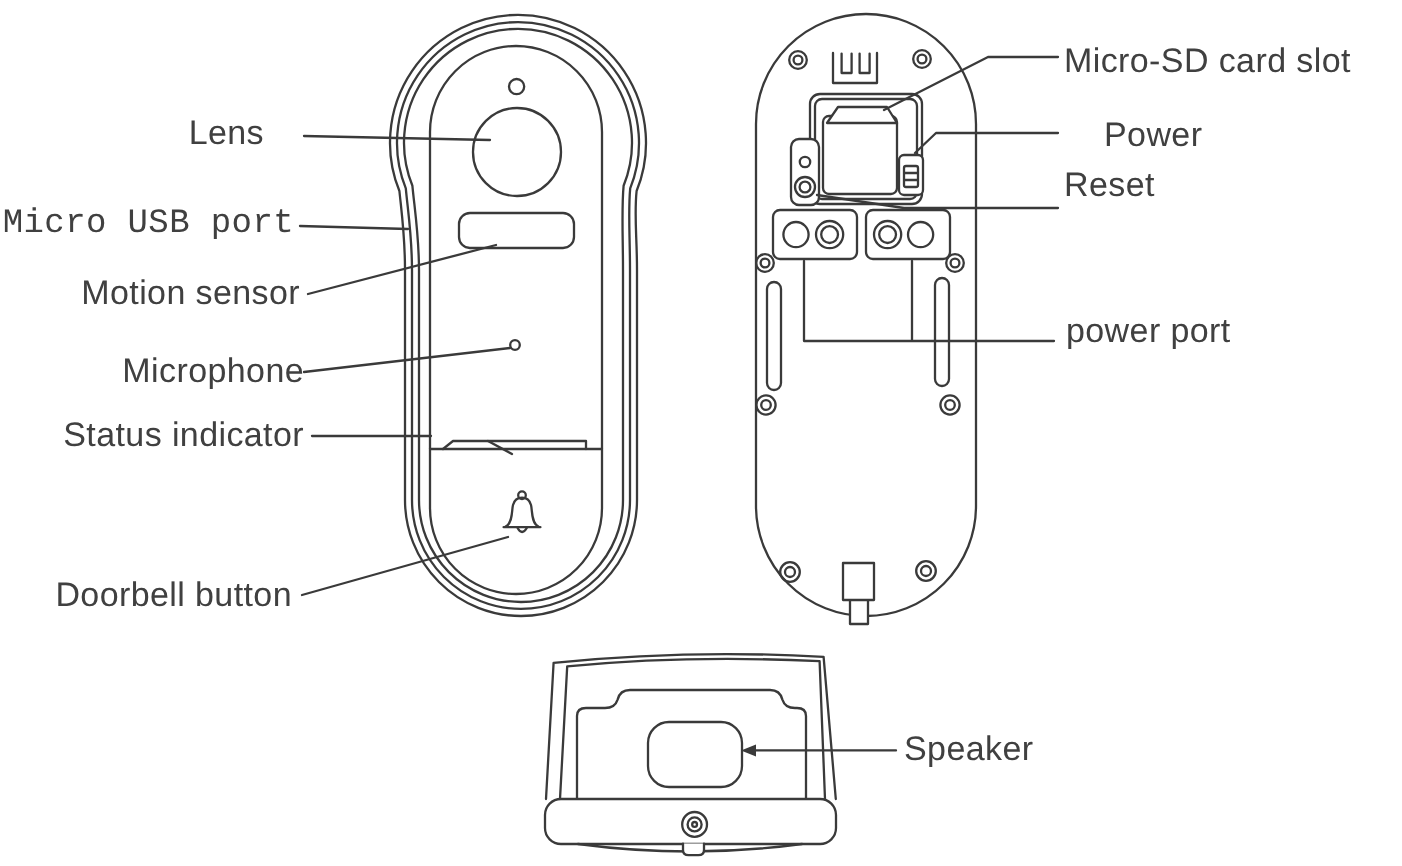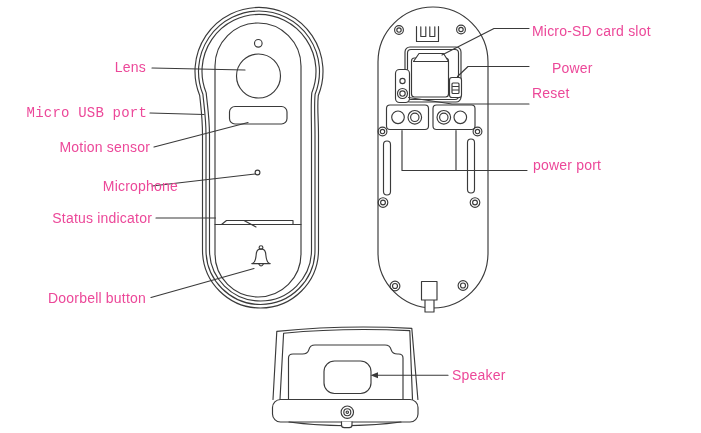--- a/index.html
+++ b/index.html
@@ -2,28 +2,28 @@
 <html><head>
 <meta charset="utf-8">
 <style>
   html,body{margin:0;padding:0;}
   body{
     width:701px;height:433px;position:relative;overflow:hidden;
     background:#ffffff;
     font-family:"Liberation Sans", sans-serif;
   }
   .label{
-    position:absolute;font-size:14px;line-height:22px;color:#ec4899;
+    position:absolute;font-size:17px;line-height:22px;color:#404040;
     white-space:nowrap;letter-spacing:.2px;
   }
   .label.r{text-align:right;}
-  #lbl-lens{top:56px;right:555px;}
+  #lbl-lens{top:56px;right:569px;}
   #lbl-usb{top:102px;right:554px;font-family:Liberation Mono, monospace;}
   #lbl-motion{top:136px;right:551px;}
-  #lbl-mic{top:175px;right:523px;margin-left:27px;}
+  #lbl-mic{top:175px;right:549px;margin-left:27px;}
   #lbl-status{top:207px;right:549px;}
   #lbl-doorbell{top:287px;right:555px;}
   #lbl-sd{top:20px;left:532px;}
   #lbl-power{top:57px;left:552px;}
   #lbl-reset{top:82px;left:532px;}
   #lbl-ext{top:154px;left:533px;line-height:23px;}
   #lbl-speaker{top:364px;left:452px;text-align:center;}
   svg{position:absolute;left:0;top:0;}
   .ln{stroke:#3a3a3a;stroke-width:1.15;fill:none;stroke-linecap:round;stroke-linejoin:round;}
   .wh{fill:#ffffff;}

